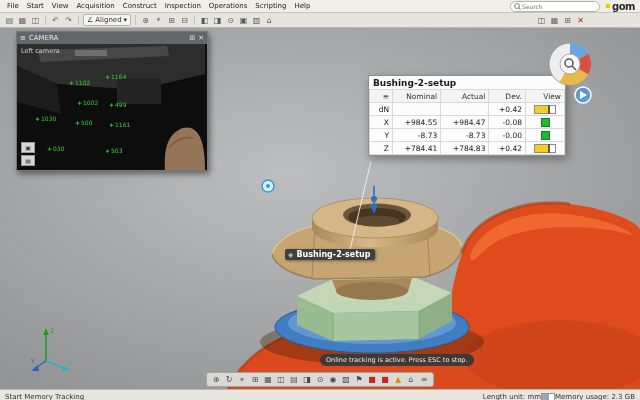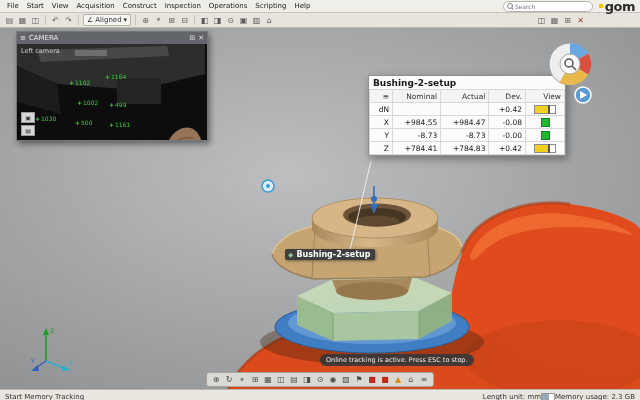--- a/index.html
+++ b/index.html
@@ -13,21 +13,21 @@
   .menubar-right{margin-left:auto;display:flex;align-items:center;gap:6px;padding-right:2px;}
   .search-box{display:flex;align-items:center;background:#fff;border:1px solid #b5b2aa;
               border-radius:6px;height:9px;width:82px;padding:0 3px;gap:2px;}
   .lens{width:4px;height:4px;border:1px solid #888;border-radius:50%;position:relative;flex:none;}
   .lens::after{content:"";position:absolute;width:3px;height:1px;background:#888;
                transform:rotate(45deg);left:3px;top:4px;}
   .search-box input{border:none;outline:none;font-size:6px;width:100%;background:transparent;
                     padding:0;font-family:inherit;color:#555;}
   .logo{display:flex;align-items:center;gap:2px;}
   .logo-dot{width:4px;height:4px;background:#f5c400;}
-  .logo-text{font-weight:bold;font-size:13px;letter-spacing:-0.5px;color:#2b2b2b;}
+  .logo-text{font-weight:bold;font-size:10px;letter-spacing:-0.5px;color:#2b2b2b;}
 
   
   .toolbar{display:flex;align-items:center;height:14px;background:#e7e4dd;
            border-bottom:1px solid #bbb8b0;padding:0 4px;gap:2px;}
   .tb-icon{width:11px;height:11px;display:flex;align-items:center;justify-content:center;
            font-size:8px;color:#5a5a5a;border-radius:2px;}
   .tb-sep{width:1px;height:10px;background:#c5c2ba;margin:0 2px;}
   .aligned-dd{display:flex;align-items:center;background:#f6f5f2;border:1px solid #b5b2aa;
               border-radius:2px;height:10px;padding:0 3px;gap:2px;font-size:7px;color:#333;}
   .toolbar-right{margin-left:auto;display:flex;align-items:center;gap:2px;padding-right:50px;}
@@ -37,21 +37,21 @@
   .viewport{position:relative;height:361px;overflow:hidden;background:#9a9c9e;}
   .scene{position:absolute;left:0;top:0;}
 
   
   .camera-panel{position:absolute;left:16px;top:3px;width:190px;background:#2a2a2a;
                 border:1px solid #777;box-shadow:2px 3px 6px rgba(0,0,0,.45);}
   .camera-titlebar{height:12px;background:#62666a;color:#e8e8e8;font-size:7px;
                    display:flex;align-items:center;padding:0 3px;gap:3px;}
   .ct-spacer{margin-left:auto;display:flex;gap:3px;}
   .ct-btn{font-size:7px;color:#ddd;}
-  .camera-body{position:relative;height:96px;background:#0d0d0d;overflow:hidden;}
+  .camera-body{position:relative;height:126px;background:#0d0d0d;overflow:hidden;}
   .cam-label{position:absolute;left:4px;top:3px;font-size:6.5px;color:#cfcfcf;}
   .mk{position:absolute;color:#35d235;font-size:6px;line-height:1;white-space:nowrap;}
   .mk::before{content:"+";margin-right:1px;font-weight:bold;}
   .cam-tools{position:absolute;left:4px;bottom:4px;display:flex;flex-direction:column;gap:2px;}
   .cam-tool{width:12px;height:9px;background:#d8d8d8;border:1px solid #999;font-size:6px;
             display:flex;align-items:center;justify-content:center;color:#333;}
 
   
   .popup{position:absolute;left:368px;top:47px;width:196px;background:#fcfcfc;
          border:1px solid #8f8f8f;box-shadow:2px 3px 8px rgba(0,0,0,.35);

